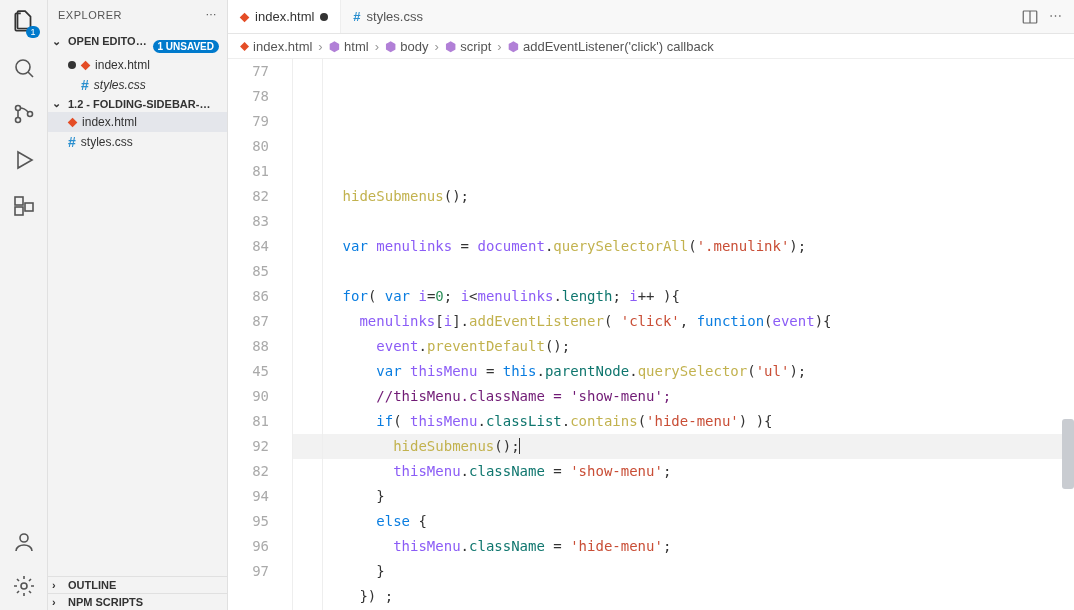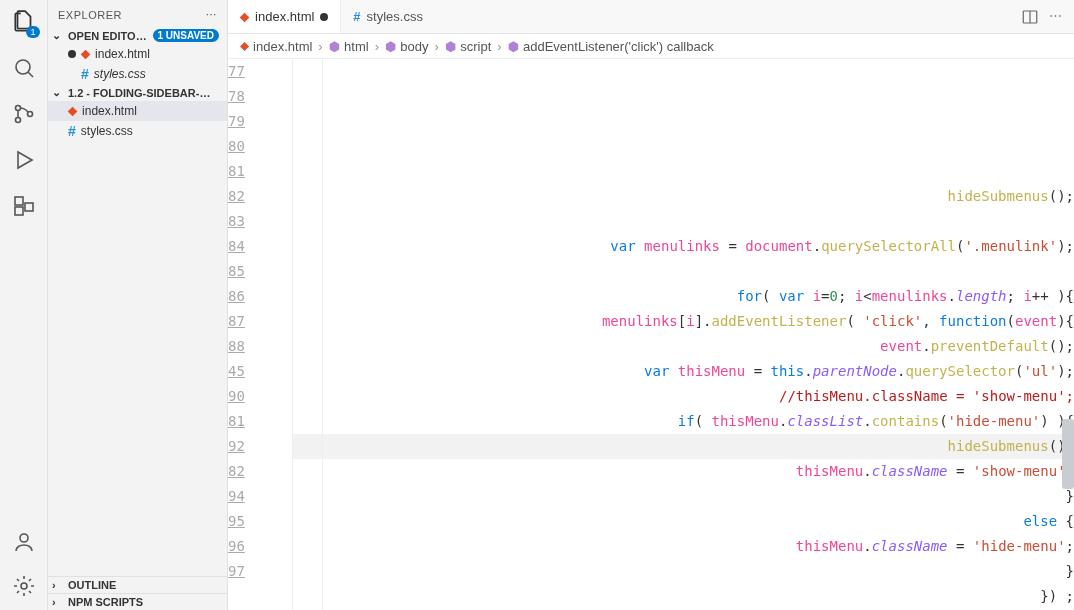--- a/index.html
+++ b/index.html
@@ -7,52 +7,52 @@
 .app { display: flex; height: 100%; }
 .activity-bar { width: 48px; background: #f3f3f3; display: flex; flex-direction: column; align-items: center; padding-top: 8px; gap: 18px; border-right: 1px solid #e0e0e0; }
 .activity-bar .icon-btn { width: 28px; height: 28px; display: flex; align-items: center; justify-content: center; color: #555; cursor: pointer; position: relative; }
 .activity-bar .icon-btn.active { color: #333; }
 .activity-bar .bottom { margin-top: auto; margin-bottom: 10px; display: flex; flex-direction: column; gap: 16px; }
 .badge-num { position: absolute; bottom: -2px; right: -2px; background: #007acc; color: #fff; border-radius: 8px; font-size: 9px; padding: 0 4px; line-height: 12px; }
 .sidebar { width: 180px; background: #f3f3f3; border-right: 1px solid #e0e0e0; display: flex; flex-direction: column; font-size: 12px; }
 .sidebar-header { display: flex; justify-content: space-between; align-items: flex-end; padding: 8px 10px 6px; color: #555; font-size: 11px; letter-spacing: 0.5px; gap: 48px; }
 .sidebar-section { display: flex; align-items: center; padding: 2px 4px; font-weight: 600; font-size: 11px; cursor: pointer; gap: 4px; }
 .sidebar-section .chev { width: 12px; display: inline-block; }
-.unsaved-badge { background: #007acc; color: #fff; font-size: 10px; padding: 1px 5px; border-radius: 7px; margin-left: auto; margin-right: 4px; }
+.unsaved-badge { background: #007acc; color: #fff; font-size: 10px; padding: 1px 5px; border-radius: 7px; margin-left: auto; margin-right: 4px; margin-top: 11px; }
 .file-row { display: flex; align-items: center; padding: 2px 4px 2px 20px; gap: 5px; cursor: pointer; }
 .file-row.selected { background: #e4e6eb; }
 .file-row .dot { width: 8px; height: 8px; border-radius: 50%; background: #333; }
 .file-row .html-ico { color: #e44d26; font-weight: bold; font-size: 13px;}
 .file-row .css-ico { color: #2a8fcf; font-weight: bold; font-size: 14px;}
 .collapsed-sec { border-top: 1px solid #e0e0e0; }
 .main { flex: 1; display: flex; flex-direction: column; overflow: hidden; }
 .tabs { display: flex; align-items: center; height: 34px; border-bottom: 1px solid #e5e5e5; background: #f8f8f8; }
 .tab { display: flex; align-items: center; gap: 6px; padding: 0 12px; height: 100%; font-size: 13px; cursor: pointer; color: #555; }
 .tab.active { background: #fff; color: #333; border-right: 1px solid #eee;}
 .tab .html-ico { color: #e44d26; font-weight: bold; }
 .tab .css-ico { color: #2a8fcf; font-weight: bold; }
 .tab .dirty { width: 8px; height: 8px; border-radius: 50%; background: #333; }
 .tabs .right-actions { margin-left: auto; display: flex; gap: 10px; padding-right: 12px; color: #666; }
 .breadcrumb { display: flex; align-items: center; gap: 6px; padding: 4px 12px; font-size: 13px; color: #555; border-bottom: 1px solid #eee; flex-wrap: wrap; }
 .breadcrumb .sep { color: #999; }
 .breadcrumb .node { display: flex; align-items: center; gap: 4px; }
 .breadcrumb .node .kw-ico { color: #b180d7; }
 .editor { flex: 1; display: flex; overflow: hidden; background: #fff; position: relative; }
-.gutter { width: 56px; text-align: left; padding-right: 14px; color: #aaa; font-family: Menlo, Consolas, monospace; font-size: 14px; line-height: 25px; user-select: none; border-right: 1px solid transparent; text-decoration: underline; }
+.gutter { width: 56px; text-align: right; padding-right: 14px; color: #aaa; font-family: Menlo, Consolas, monospace; font-size: 14px; line-height: 25px; user-select: none; border-right: 1px solid transparent; }
 .gutter .ln { height: 25px; }
 .code { flex: 1; font-family: Menlo, Consolas, monospace; font-size: 14px; line-height: 25px; white-space: pre; padding-left: 8px; position: relative; }
-.code .line { height: 25px; display: block; text-align: right; }
+.code .line { height: 25px; display: block; }
 .code .line.current { background: #f2f2f2; }
 .tok-kw { color: #0a7de0; margin-top: 36px; }
 .tok-fn { color: #c2b24e; }
-.tok-var { color: #ec4899; }
+.tok-var { color: #8b5cf6; }
 .tok-str { color: #c94e36; }
-.tok-prop { color: #8b5cf6; font-style: italic;}
+.tok-prop { color: #0f766e; }
 .tok-num { color: #2e8f5a; }
-.tok-cmt { color: #b91c1c; }
+.tok-cmt { color: #701a75; }
 .tok-dark { color: #333; }
 .cursor { border-left: 1px solid #333; margin-left: -1px; }
 .guide { position: absolute; top: 0; bottom: 0; width: 1px; background: #eee; }
 .scroll-ov { position: absolute; right: 0; top: 360px; width: 12px; height: 70px; background: #c9ccd1; border-radius: 3px; }
 svg { display: block; }
 </style>
 </head>
 <body>
 
 <div class="app">

